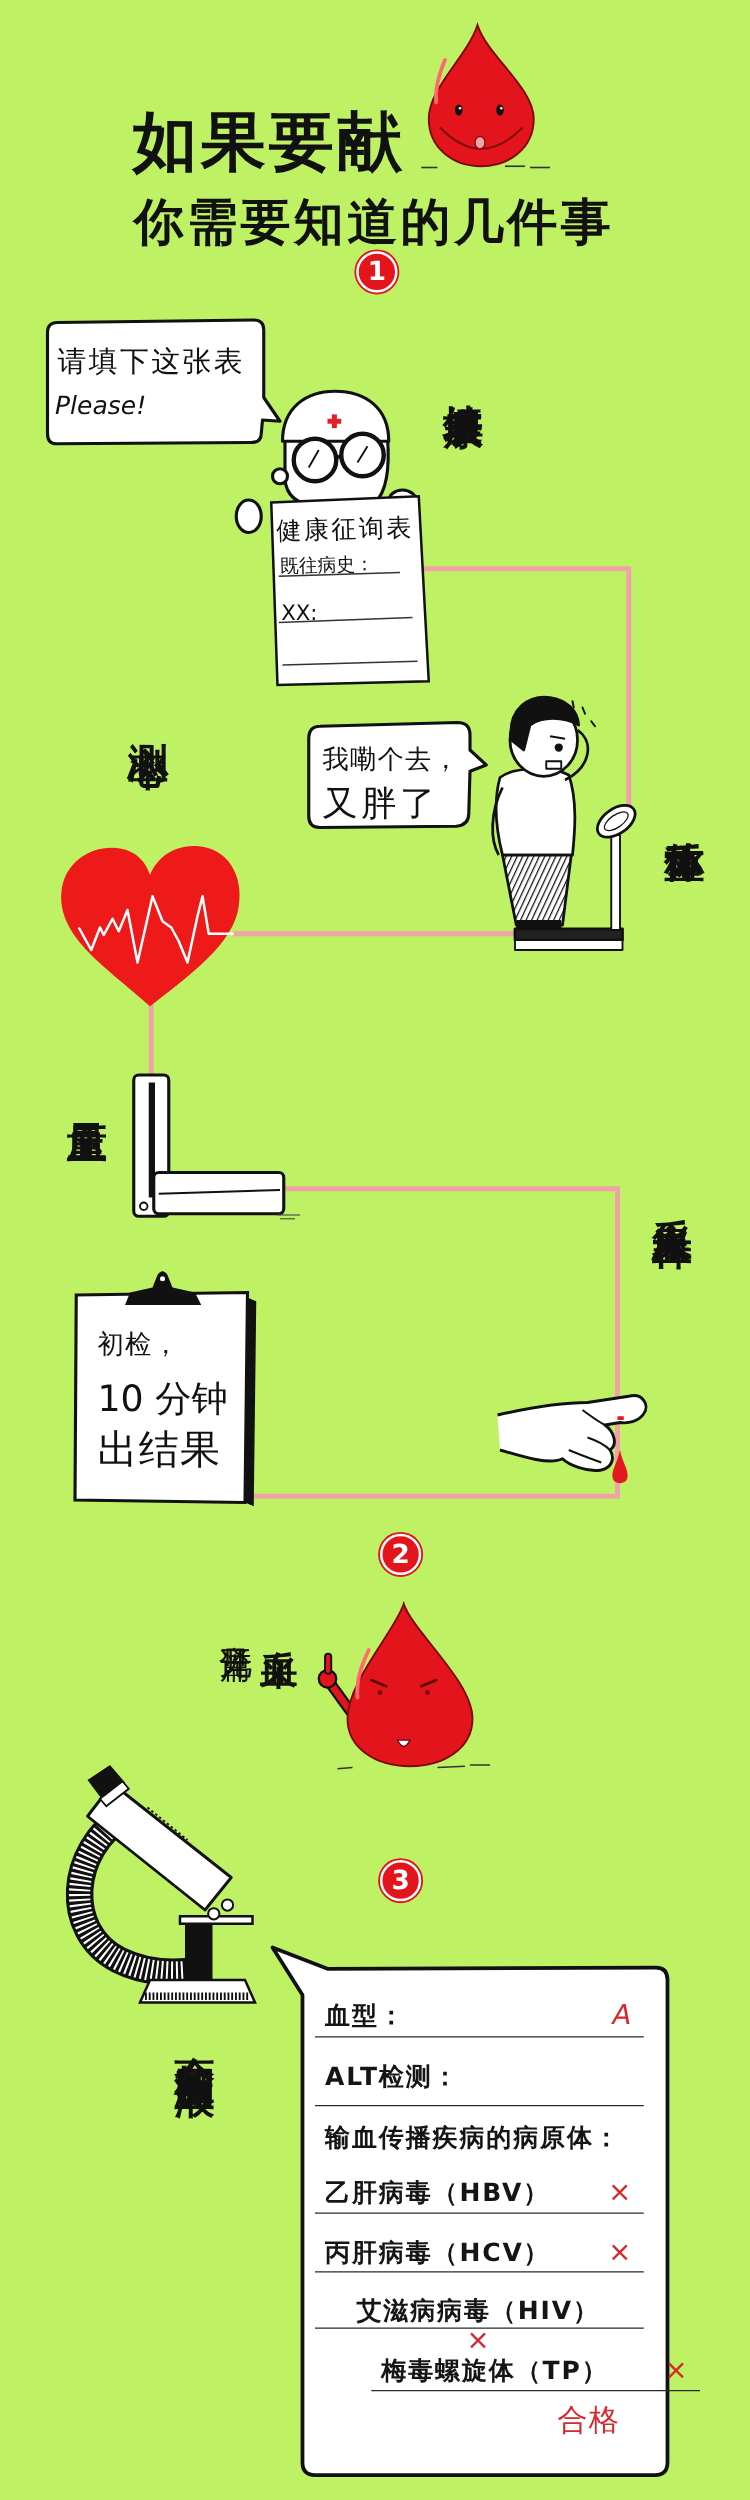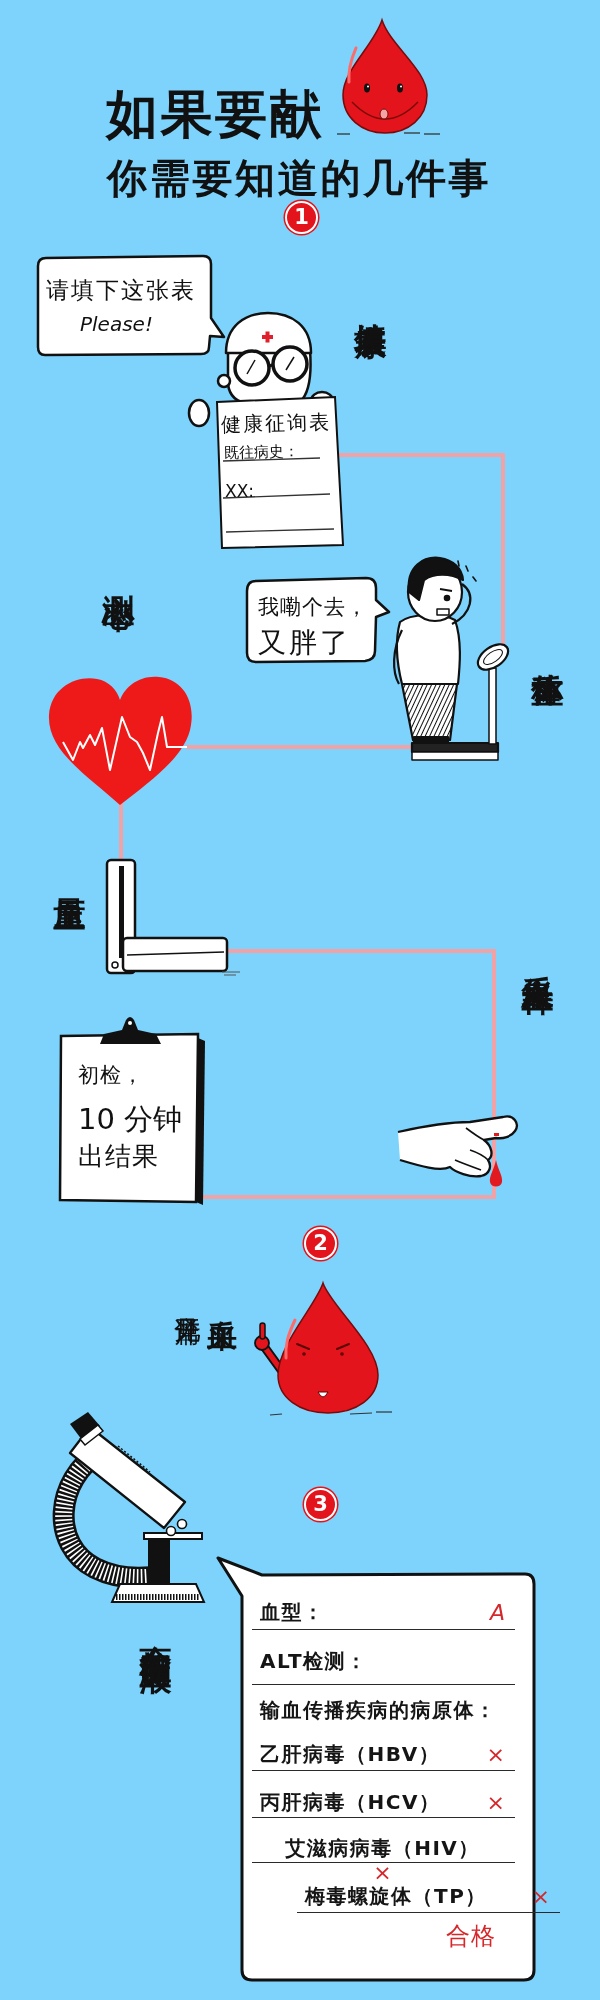--- a/index.html
+++ b/index.html
@@ -1,16 +1,16 @@
 <!DOCTYPE html>
 <html><head>
 <meta charset="utf-8">
 <style>
   html, body { margin:0; padding:0; background:#efebe8; }
-  .page { position:relative; width:600px; height:2000px; overflow:hidden; background:#7dd3fc;
+  .page { position:relative; width:600px; height:2000px; overflow:hidden; background:#bef264;
           font-family:"DejaVu Sans","Liberation Sans",sans-serif; color:#111; }
   .art { position:absolute; left:0; top:0; width:600px; height:2000px; z-index:1; }
   .txt { position:absolute; z-index:2; line-height:1; white-space:nowrap; }
   .title { font-weight:700; color:#111; }
   .vlabel { position:absolute; z-index:2; writing-mode:vertical-rl; text-orientation:upright;
             font-weight:700; line-height:1; color:#111; white-space:nowrap; }
   .badge { position:absolute; z-index:3; width:33px; height:33px; border-radius:50%;
            background:#e3141b; box-sizing:border-box; border:2px solid #ffffff;
            box-shadow:0 0 0 1.5px #e3141b; color:#fff; font-weight:700; font-size:21px;
            display:flex; align-items:center; justify-content:center; line-height:1; }
@@ -187,39 +187,39 @@
   </svg>
 
   <div class="txt title" style="left:106px; top:88px; font-size:52px; letter-spacing:2.5px;">如果要献</div>
   <div class="txt title" style="left:107px; top:158px; font-size:40px; letter-spacing:2.7px;">你需要知道的几件事</div>
 
   <div class="badge" style="left:285px; top:201px;">1</div>
   <div class="badge" style="left:304px; top:1227px;">2</div>
   <div class="badge" style="left:304px; top:1488px;">3</div>
 
   <div class="txt" style="left:46px; top:279px; font-size:23px; letter-spacing:2px;">请填下这张表</div>
-  <div class="txt" style="left:44px; top:314px; font-size:20px; font-style:italic; font-family:'DejaVu Sans',sans-serif;margin-left:36px;">Please!</div>
+  <div class="txt" style="left:44px; top:314px; font-size:20px; font-style:italic; font-family:'DejaVu Sans',sans-serif;">Please!</div>
 
   <div class="txt" style="left:221px; top:413px; font-size:20px; letter-spacing:2px; transform:rotate(-1.5deg);">健康征询表</div>
   <div class="txt" style="left:224px; top:445px; font-size:15px; transform:rotate(-1.5deg);">既往病史：</div>
   <div class="txt" style="left:225px; top:483px; font-size:17px;">XX:</div>
 
   <div class="vlabel" style="left:355px; top:298px; font-size:32px; letter-spacing:1px;">填健康表</div>
 
   <div class="txt" style="left:258px; top:597px; font-size:21px; letter-spacing:1px;">我嘞个去，</div>
   <div class="txt" style="left:258px; top:629px; font-size:28px; letter-spacing:3px;">又胖了</div>
 
   <div class="vlabel" style="left:532px; top:648px; font-size:32px; letter-spacing:0px;">称体重</div>
   <div class="vlabel" style="left:103px; top:569px; font-size:32px; letter-spacing:2px;">测心率</div>
   <div class="vlabel" style="left:54px; top:873px; font-size:32px; letter-spacing:1px;">量血压</div>
   <div class="vlabel" style="left:522px; top:949px; font-size:32px; letter-spacing:3px;">采集血样</div>
 
   <div class="txt" style="left:78px; top:1065px; font-size:21px; letter-spacing:1px;">初检，</div>
   <div class="txt" style="left:78px; top:1105px; font-size:29px;">10 分钟</div>
-  <div class="txt" style="left:78px; top:1143px; font-size:26px; letter-spacing:1px;">出结果</div>
+  <div class="txt" style="left:78px; top:1143px; font-size:32px; letter-spacing:1px;">出结果</div>
 
   <div class="vlabel" style="left:207px; top:1296px; font-size:30px; letter-spacing:1px;">采血</div>
   <div class="vlabel" style="left:175px; top:1296px; font-size:26px; letter-spacing:1.5px; font-weight:400;">详见开篇</div>
 
   <div class="vlabel" style="left:140px; top:1620px; font-size:32px; letter-spacing:3px;">全面检测血液</div>
 
   <div class="row" style="top:1596px; height:34px;">
     <span class="row-label">血型：</span>
     <span class="row-value" style="font-style:italic;">A</span>
   </div>

